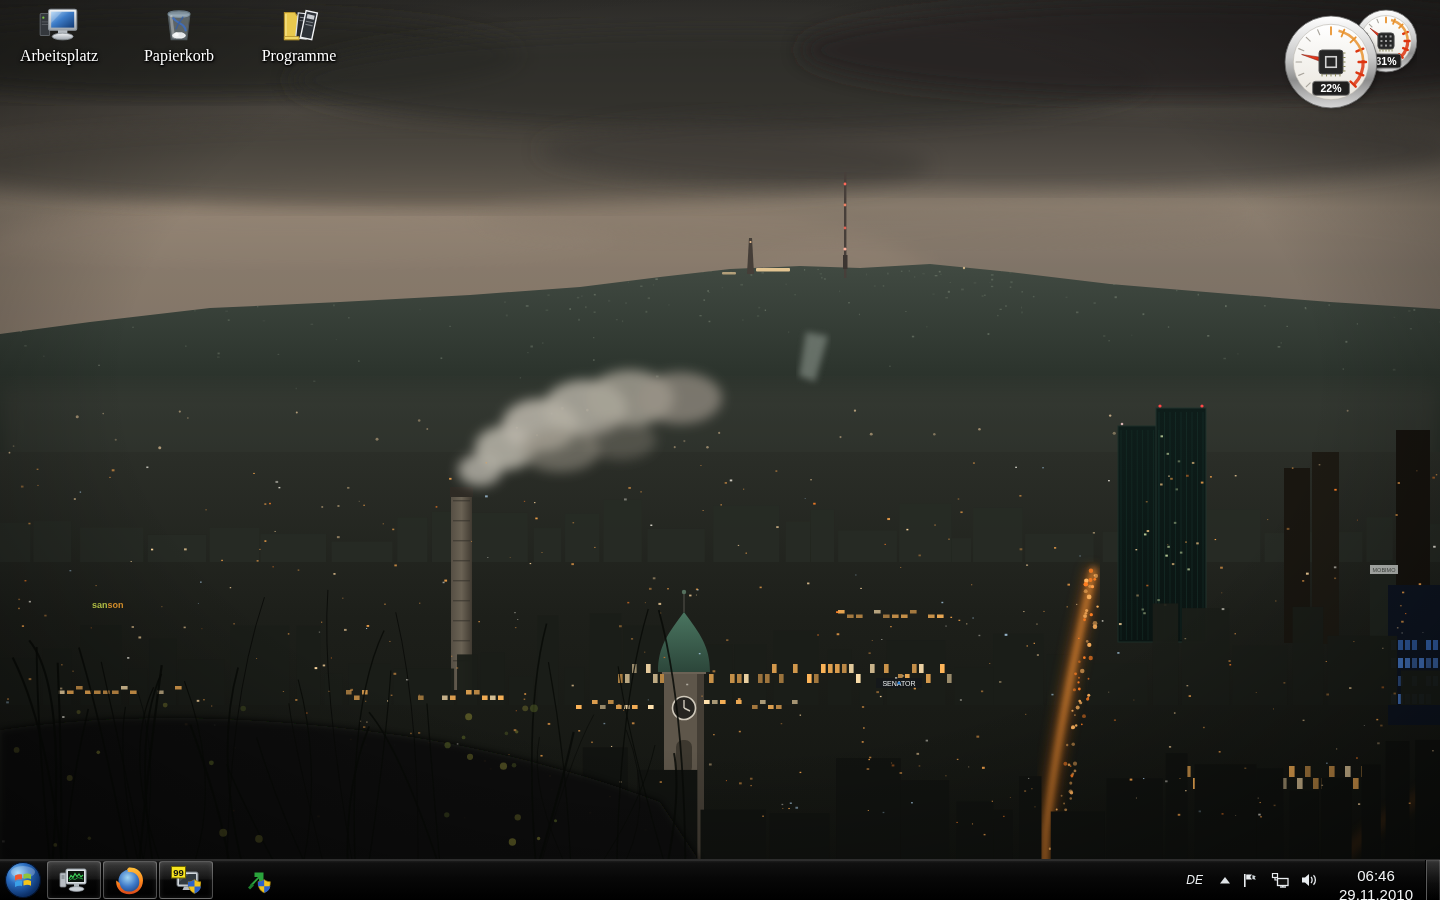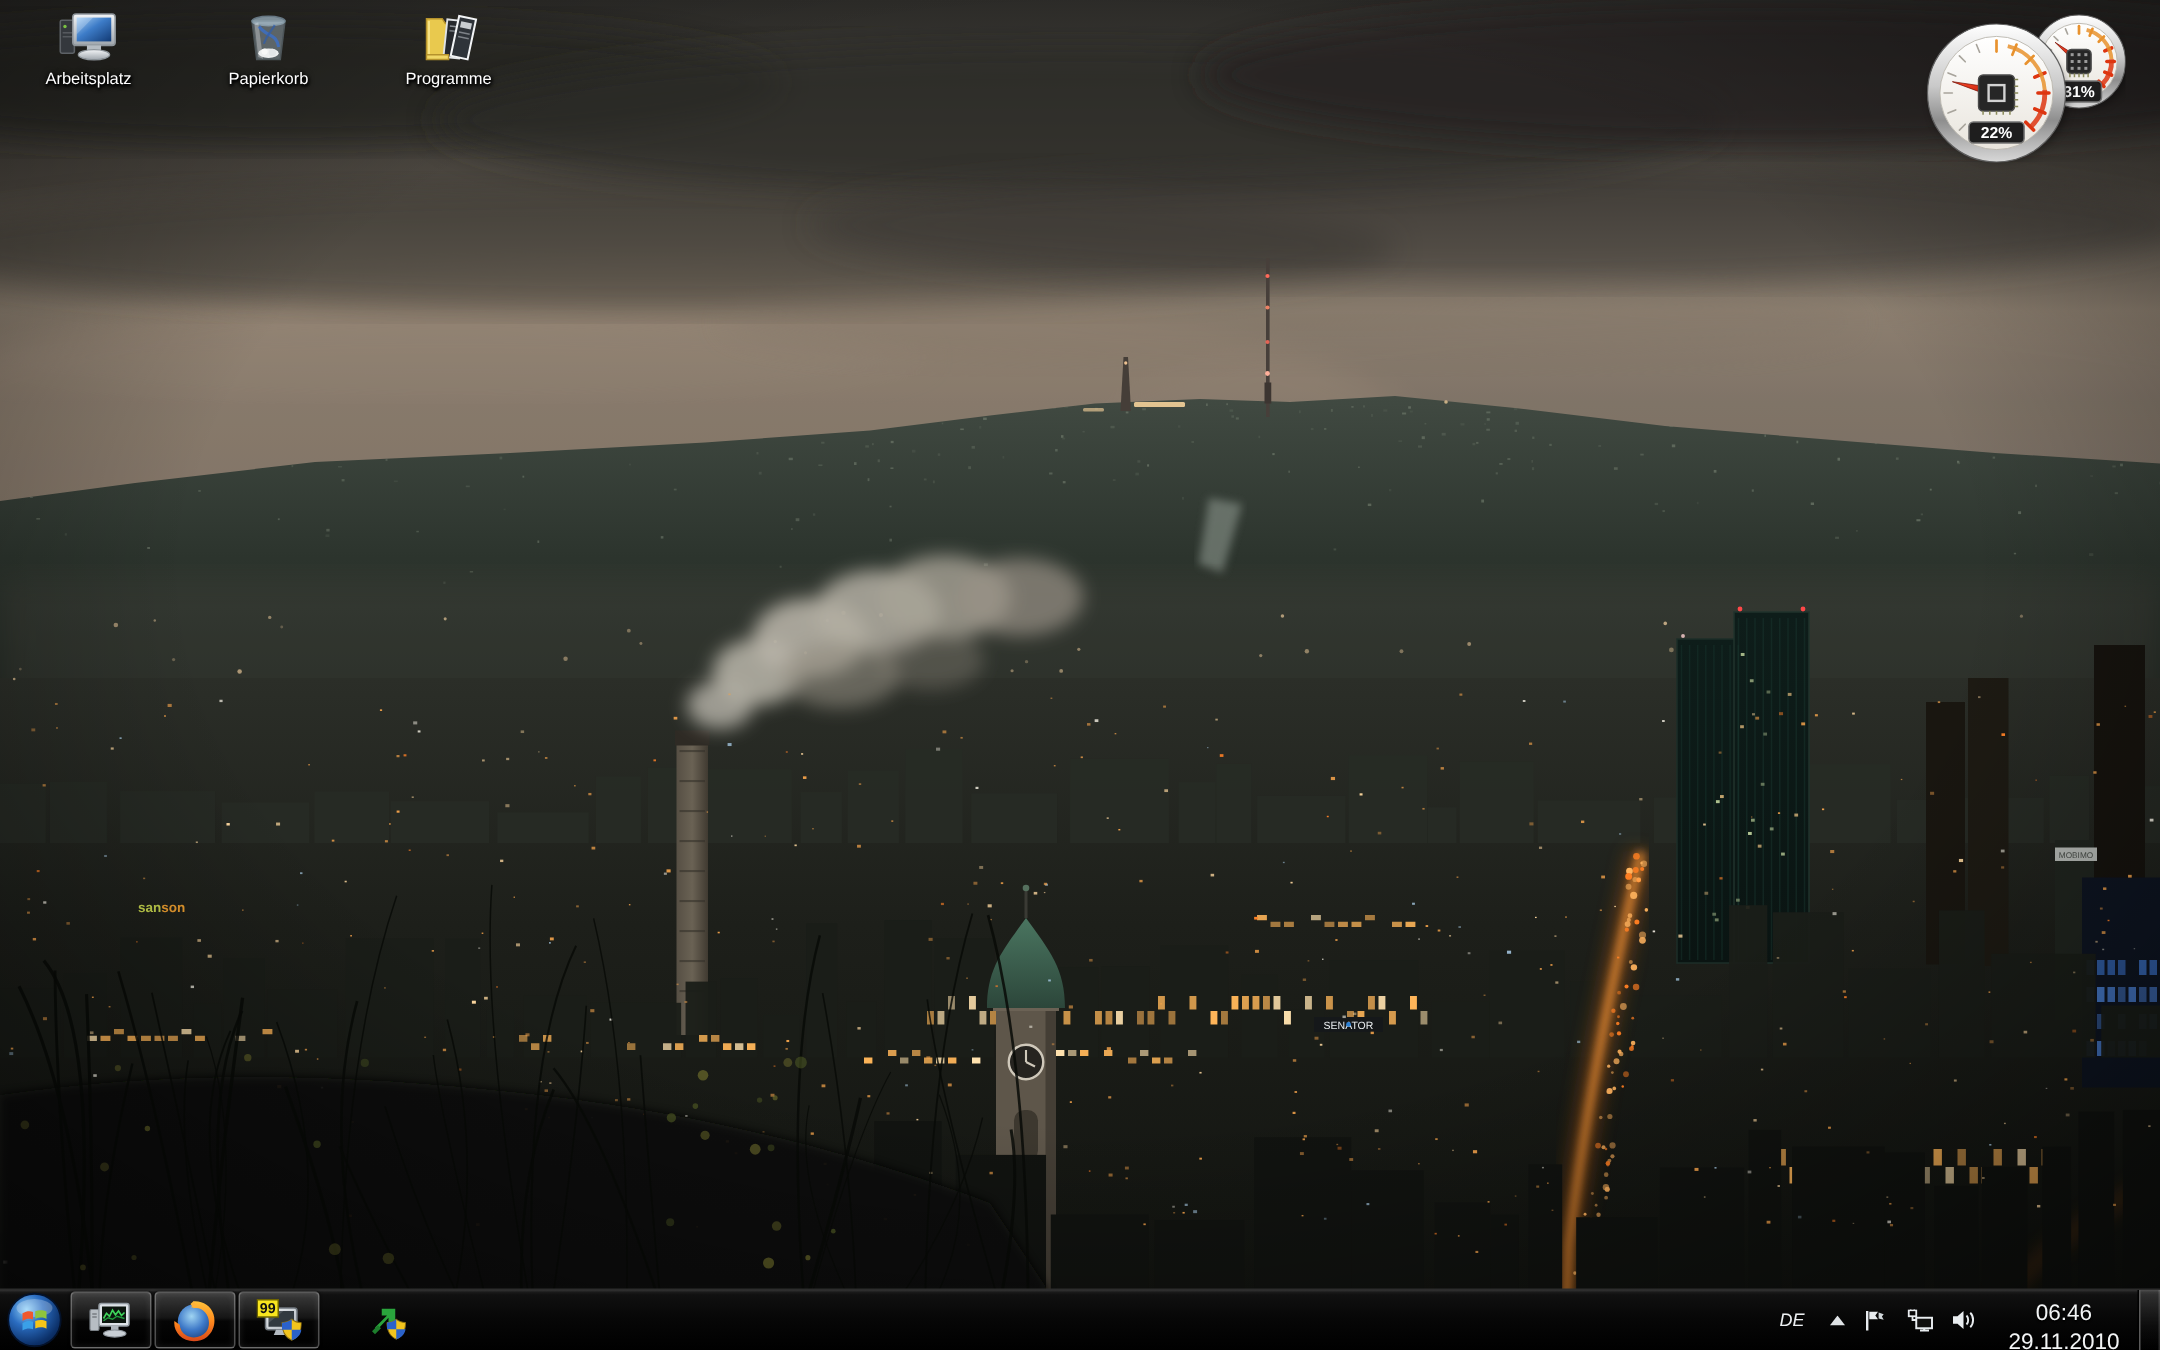--- a/index.html
+++ b/index.html
@@ -3,22 +3,22 @@
 <meta charset="utf-8">
 <style>
   html,body{margin:0;padding:0;width:1440px;height:900px;overflow:hidden;background:#000;
     font-family:"Liberation Sans",sans-serif;}
   .desktop{position:absolute;inset:0;width:1440px;height:900px;}
   .wallpaper{position:absolute;inset:0;}
   
   .icon-row{position:absolute;top:4px;left:16px;display:flex;gap:34px;}
   .desktop-icon{width:86px;display:flex;flex-direction:column;align-items:center;cursor:default;}
   .desktop-icon .glyph{width:46px;height:42px;}
-  .desktop-icon .label{margin-top:1px;font-size:11px;color:#fff;text-align:center;
-    text-shadow:0 1px 2px #000,0 0 4px #000, 1px 1px 2px #000;}
+  .desktop-icon .label{margin-top:1px;font-size:16px;color:#fff;text-align:center;
+    text-shadow:0 1px 2px #000,0 0 4px #000, 1px 1px 2px #000;font-family:Liberation Serif, serif;}
   
   .gadget{position:absolute;top:9px;right:23px;width:140px;height:106px;}
   
   .taskbar{position:absolute;left:0;bottom:0;width:1440px;height:40px;
     background:linear-gradient(#222 0%,#101010 8%,#070707 45%,#000 100%);
     border-top:1px solid #2c2c2c;box-shadow:inset 0 1px 0 rgba(255,255,255,.06);
     display:flex;align-items:center;z-index:5;}
   .start-button{width:46px;height:40px;display:flex;align-items:center;justify-content:center;}
   .task-btn{width:52px;height:36px;margin:0 1px;border:1px solid rgba(255,255,255,.30);
     border-radius:3px;display:flex;align-items:center;justify-content:center;

